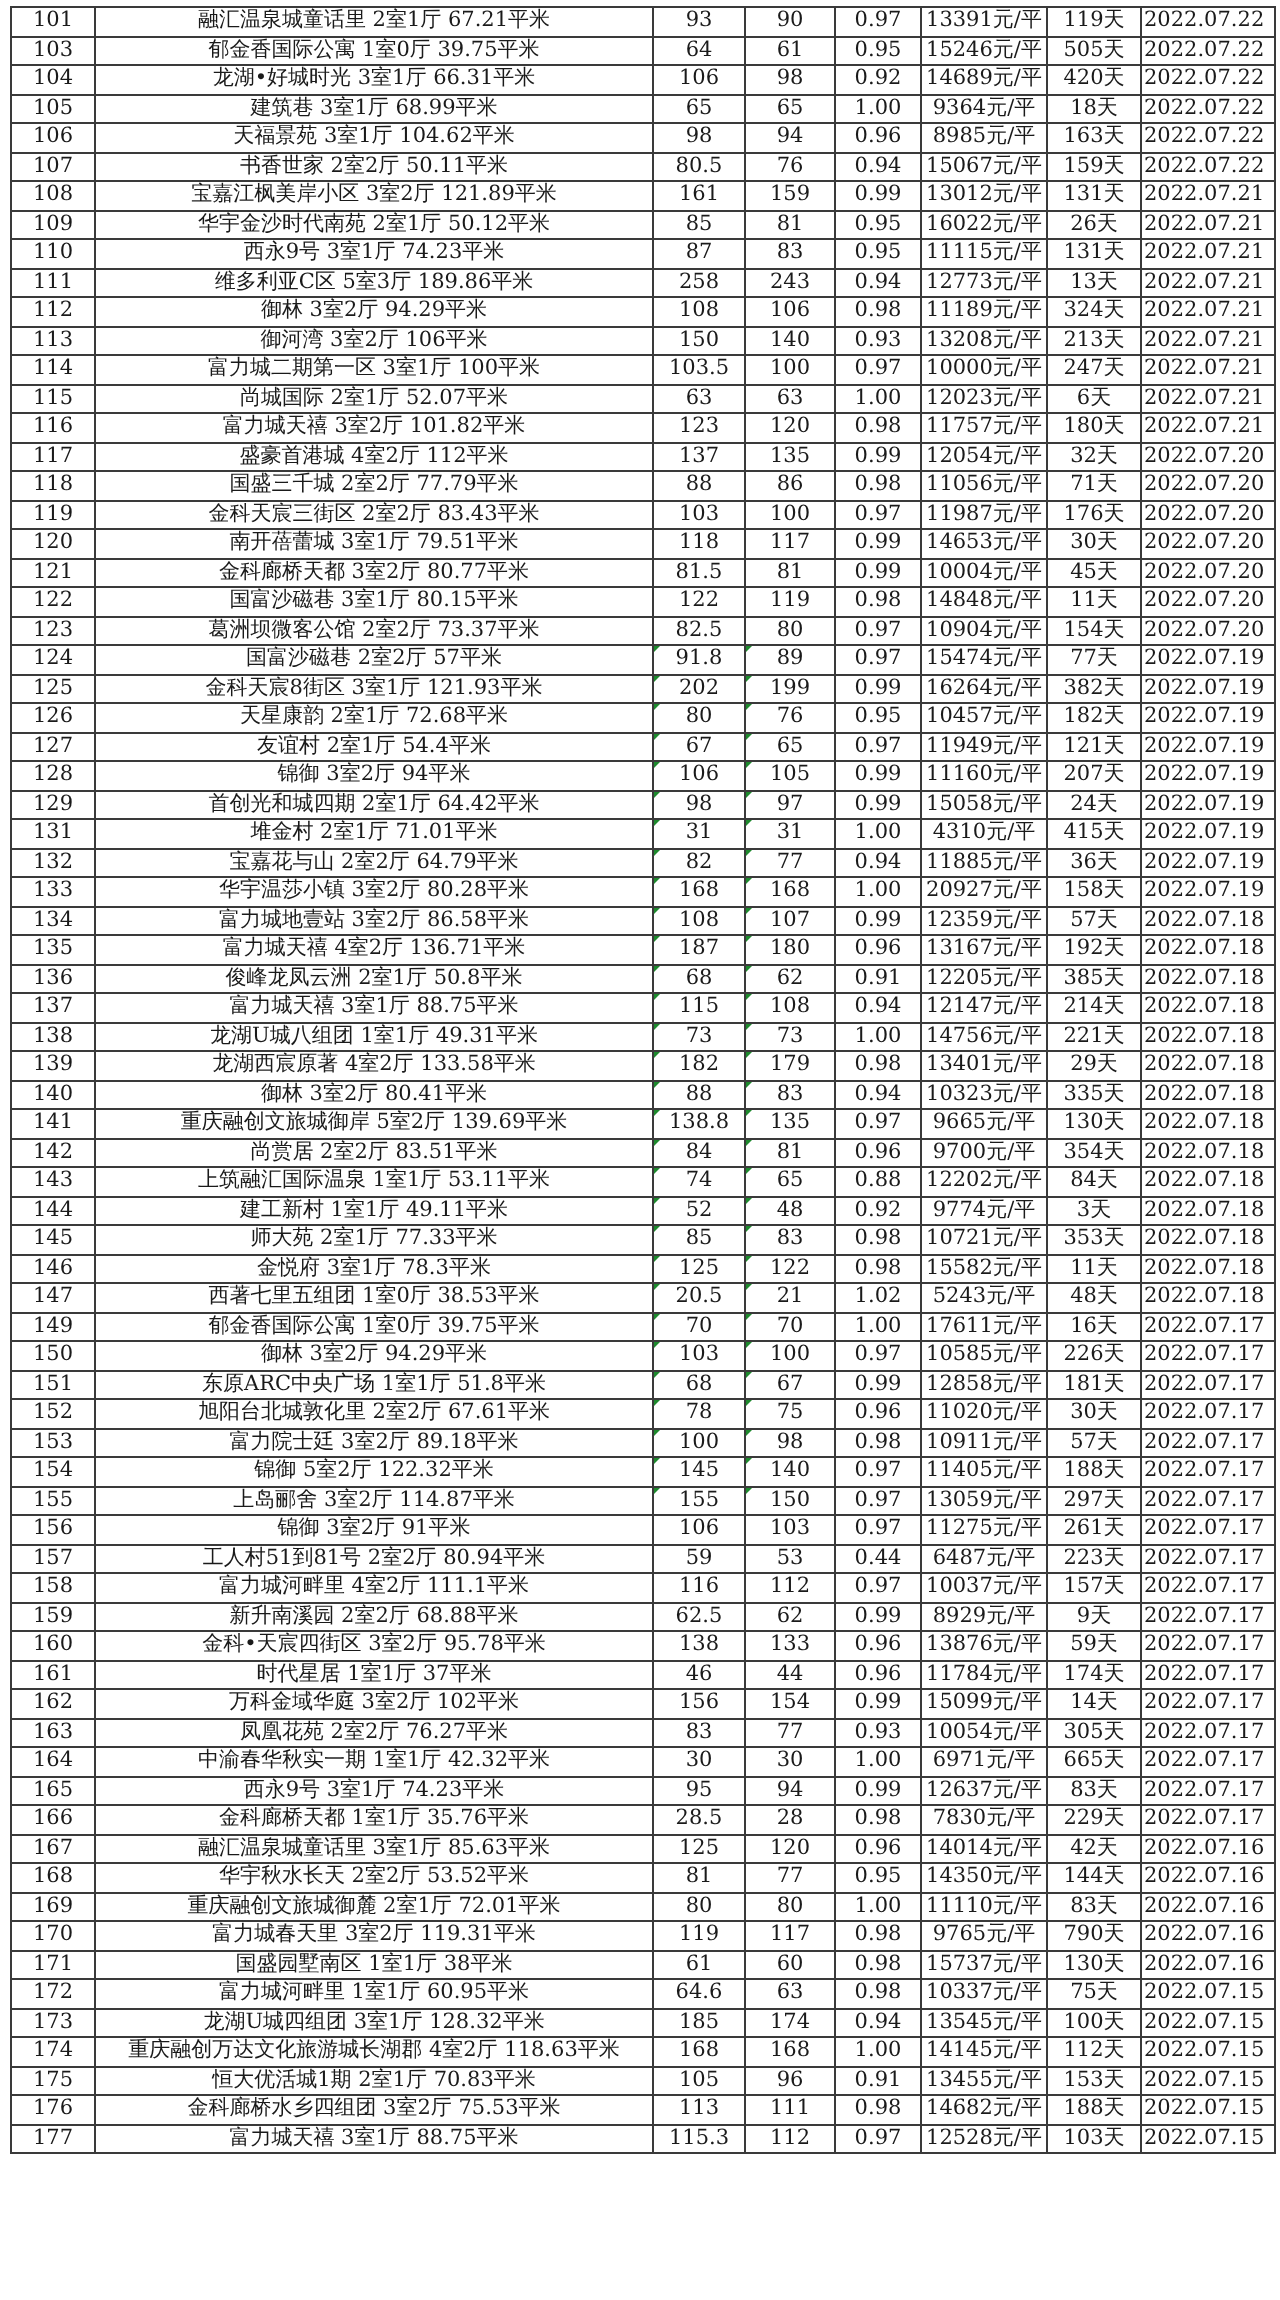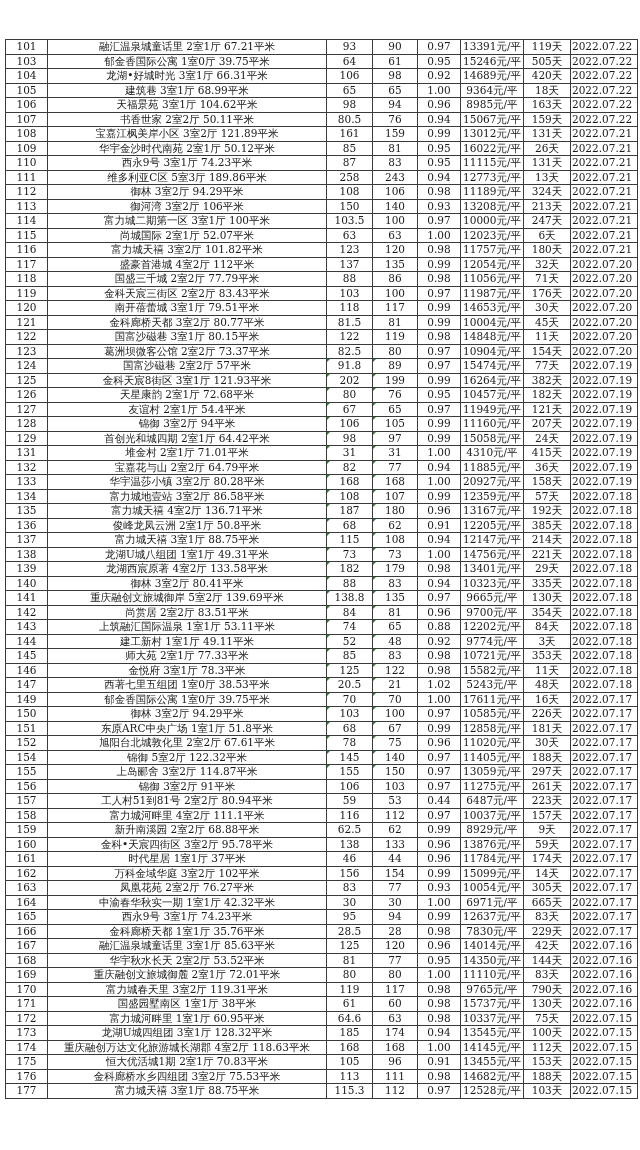--- a/index.html
+++ b/index.html
@@ -1,18 +1,18 @@
 <!DOCTYPE html>
 <html><head>
 <meta charset="utf-8">
 <style>
   html, body { margin: 0; padding: 0; background: #ffffff; }
   body { width: 640px; height: 1150px; overflow: hidden; position: relative; }
   .sheet { position: absolute; left: 5px; top: 3px; }
-  table { border-collapse: collapse; table-layout: fixed; font-family: "DejaVu Serif", "Liberation Serif", serif; font-size: 10.5px; color: #1a1a1a; margin-top: 36px; }
+  table { border-collapse: collapse; table-layout: fixed; font-family: "DejaVu Serif", "Liberation Serif", serif; font-size: 10.5px; color: #1a1a1a; }
   td { border: 1px solid #3a3a3a; height: 13.5px; padding: 0; text-align: center; white-space: nowrap; overflow: hidden; line-height: 13.5px; position: relative; }
   td.c-no { width: 41px; }
   td.c-name { width: 278px; }
   td.c-list { width: 45px; }
   td.c-sold { width: 44px; }
   td.c-ratio { width: 42px; }
   td.c-price { width: 62px; }
   td.c-days { width: 46px; }
   td.c-date { width: 65px; text-align: left; padding-left: 1px; }
   td.flag::before { content: ""; position: absolute; left: 0; top: 0; width: 0; height: 0; border-top: 3px solid #1e8a2e; border-right: 3px solid transparent; }
@@ -507,20 +507,30 @@
           <td class="c-no">152</td>
           <td class="c-name">旭阳台北城敦化里 2室2厅 67.61平米</td>
           <td class="c-list flag">78</td>
           <td class="c-sold flag">75</td>
           <td class="c-ratio">0.96</td>
           <td class="c-price">11020元/平</td>
           <td class="c-days">30天</td>
           <td class="c-date">2022.07.17</td>
         </tr>
         <tr>
+          <td class="c-no">153</td>
+          <td class="c-name">富力院士廷 3室2厅 89.18平米</td>
+          <td class="c-list flag">100</td>
+          <td class="c-sold flag">98</td>
+          <td class="c-ratio">0.98</td>
+          <td class="c-price">10911元/平</td>
+          <td class="c-days">57天</td>
+          <td class="c-date">2022.07.17</td>
+        </tr>
+        <tr>
           <td class="c-no">154</td>
           <td class="c-name">锦御 5室2厅 122.32平米</td>
           <td class="c-list flag">145</td>
           <td class="c-sold flag">140</td>
           <td class="c-ratio">0.97</td>
           <td class="c-price">11405元/平</td>
           <td class="c-days">188天</td>
           <td class="c-date">2022.07.17</td>
         </tr>
         <tr>

